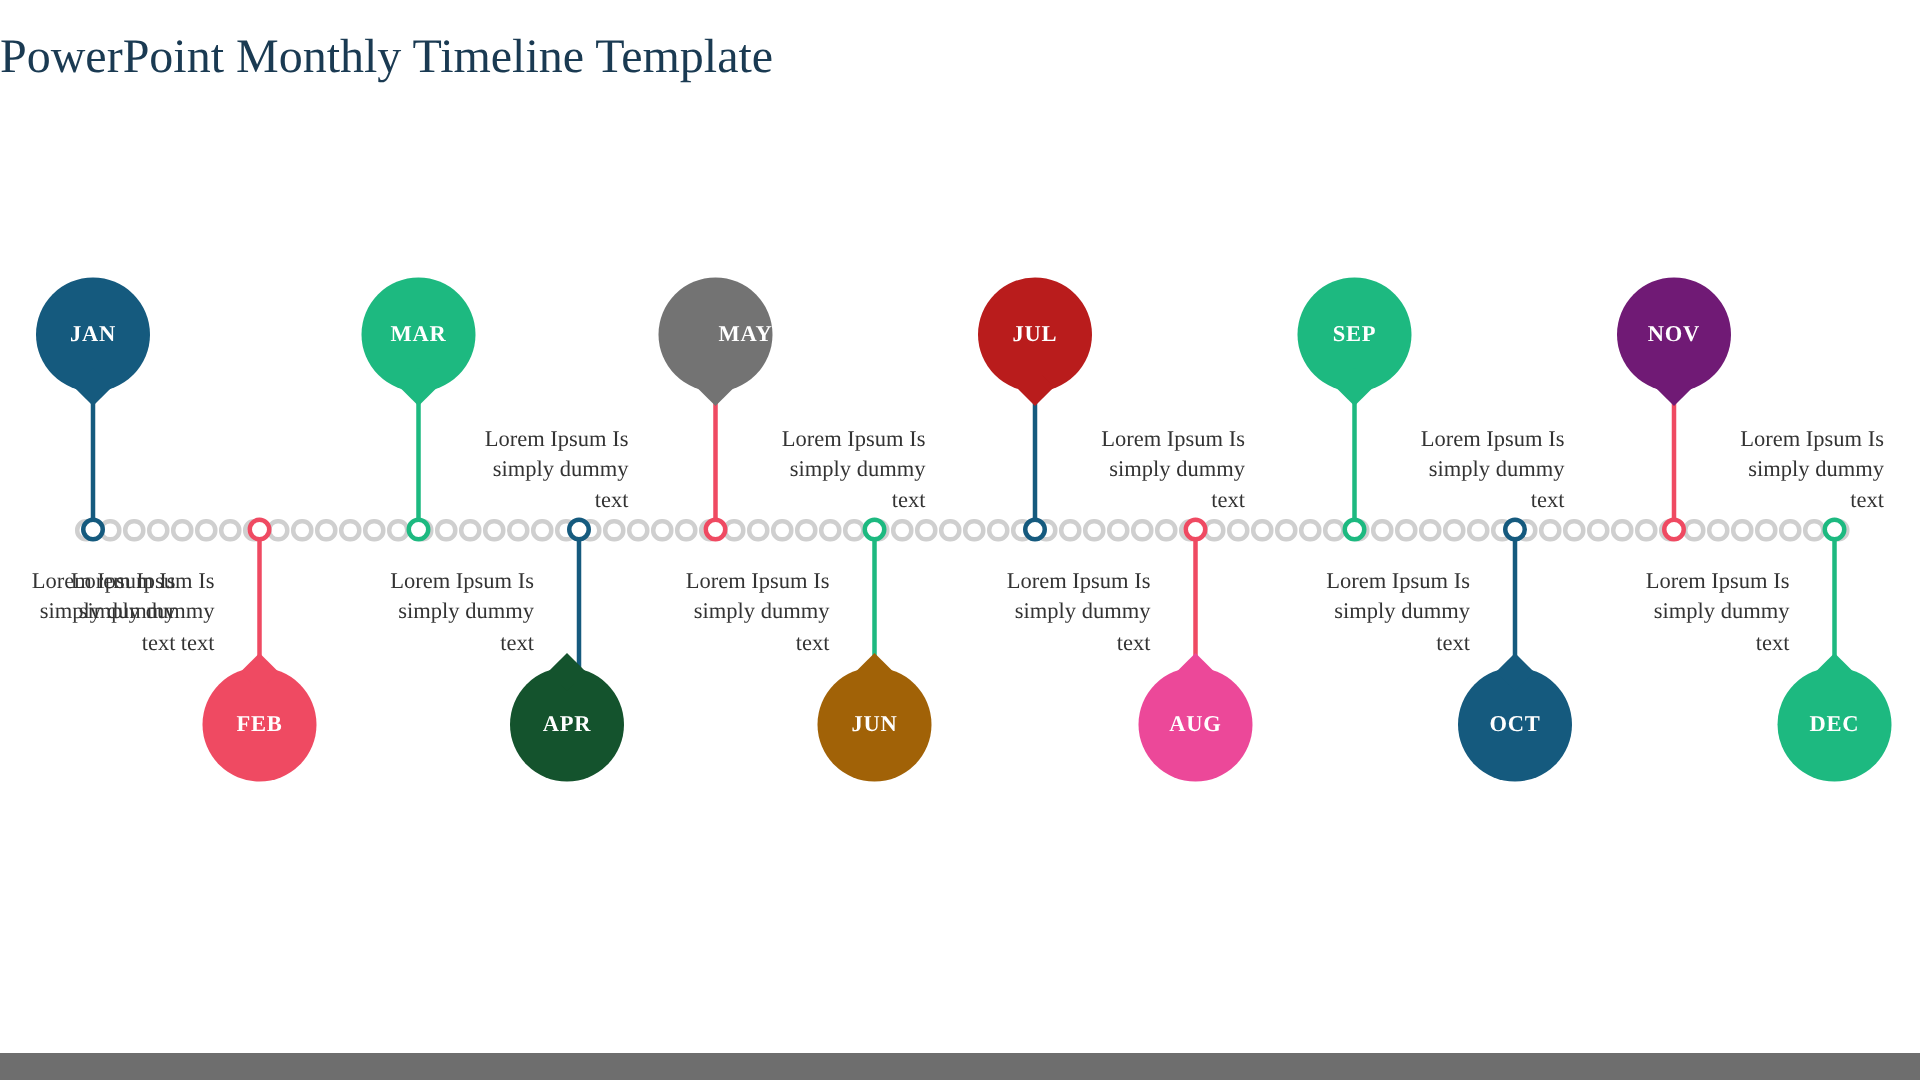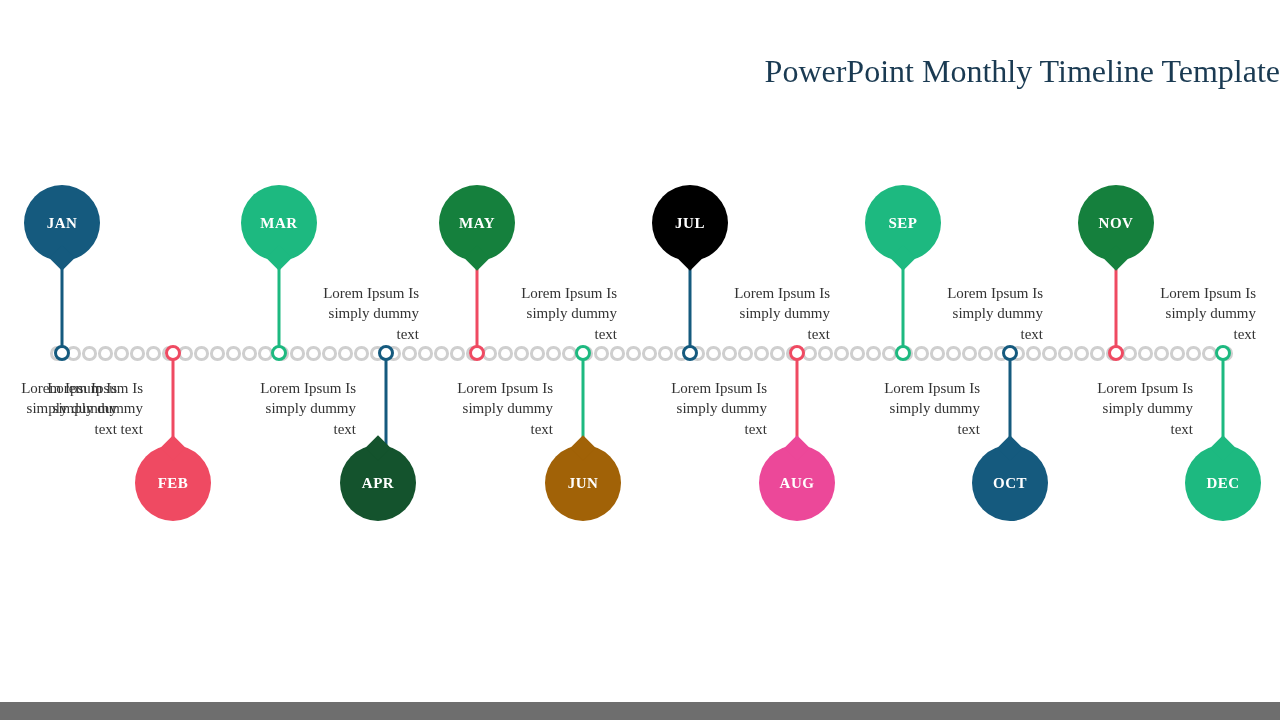--- a/index.html
+++ b/index.html
@@ -5,24 +5,24 @@
 * { margin: 0; padding: 0; box-sizing: border-box; }
 body {
   width: 1280px;
   height: 720px;
   background: #fff;
   font-family: Georgia, 'Times New Roman', serif;
   position: relative;
   overflow: hidden;
 }
 .title {
-  text-align: right;
+  text-align: left;
   font-size: 32px;
   color: #1a3a52;
-  padding-top: 53px;
+  padding-top: 19px;
   font-weight: normal;
 }
 .timeline-wrap {
   position: absolute;
   top: 0; left: 0;
   width: 1188px; height: 720px;
 }
 .bead-row {
   position: absolute;
   left: 50px;
@@ -204,33 +204,33 @@
       </div>
       <div class="desc" style="left: 364px; top: 283px;">Lorem Ipsum Is simply dummy text</div>
       <div class="node" style="left: 386px; top: 353px; border-color: rgb(21, 90, 126);"></div>
       <div class="stem" style="left: 386px; color: rgb(21, 90, 126); background: rgb(21, 90, 126); top: 358px; height: 90px;"></div>
       <div class="balloon down" style="left: 378px; top: 483px; background: #14532d;">
         <span>APR</span>
       </div>
       <div class="desc" style="left: 301px; top: 378px;">Lorem Ipsum Is simply dummy text</div>
       <div class="node" style="left: 477px; top: 353px; border-color: rgb(239, 74, 98);"></div>
       <div class="stem" style="left: 477px; color: rgb(239, 74, 98); background: rgb(239, 74, 98); top: 258px; height: 90px;"></div>
-      <div class="balloon up" style="left: 477px; top: 223px; background: #15803d;">
+      <div class="balloon up" style="left: 477px; top: 223px; background: #737373; justify-content: flex-end;">
         <span>MAY</span>
       </div>
       <div class="desc" style="left: 562px; top: 283px;">Lorem Ipsum Is simply dummy text</div>
       <div class="node" style="left: 583px; top: 353px; border-color: rgb(29, 185, 128);"></div>
       <div class="stem" style="left: 583px; color: rgb(29, 185, 128); background: rgb(29, 185, 128); top: 358px; height: 90px;"></div>
       <div class="balloon down" style="left: 583px; top: 483px; background: #a16207;">
         <span>JUN</span>
       </div>
       <div class="desc" style="left: 498px; top: 378px;">Lorem Ipsum Is simply dummy text</div>
       <div class="node" style="left: 690px; top: 353px; border-color: rgb(21, 90, 126);"></div>
       <div class="stem" style="left: 690px; color: rgb(21, 90, 126); background: rgb(21, 90, 126); top: 258px; height: 90px;"></div>
-      <div class="balloon up" style="left: 690px; top: 223px; background: #000000;">
+      <div class="balloon up" style="left: 690px; top: 223px; background: #b91c1c;">
         <span>JUL</span>
       </div>
       <div class="desc" style="left: 775px; top: 283px;">Lorem Ipsum Is simply dummy text</div>
       <div class="node" style="left: 797px; top: 353px; border-color: rgb(239, 74, 98);"></div>
       <div class="stem" style="left: 797px; color: rgb(239, 74, 98); background: rgb(239, 74, 98); top: 358px; height: 90px;"></div>
       <div class="balloon down" style="left: 797px; top: 483px; background: #ec4899;">
         <span>AUG</span>
       </div>
       <div class="desc" style="left: 712px; top: 378px;">Lorem Ipsum Is simply dummy text</div>
       <div class="node" style="left: 903px; top: 353px; border-color: rgb(29, 185, 128);"></div>
@@ -240,21 +240,21 @@
       </div>
       <div class="desc" style="left: 988px; top: 283px;">Lorem Ipsum Is simply dummy text</div>
       <div class="node" style="left: 1010px; top: 353px; border-color: rgb(21, 90, 126);"></div>
       <div class="stem" style="left: 1010px; color: rgb(21, 90, 126); background: rgb(21, 90, 126); top: 358px; height: 90px;"></div>
       <div class="balloon down" style="left: 1010px; top: 483px; background: rgb(21, 90, 126);">
         <span>OCT</span>
       </div>
       <div class="desc" style="left: 925px; top: 378px;">Lorem Ipsum Is simply dummy text</div>
       <div class="node" style="left: 1116px; top: 353px; border-color: rgb(239, 74, 98);"></div>
       <div class="stem" style="left: 1116px; color: rgb(239, 74, 98); background: rgb(239, 74, 98); top: 258px; height: 90px;"></div>
-      <div class="balloon up" style="left: 1116px; top: 223px; background: #15803d; justify-content: center;">
+      <div class="balloon up" style="left: 1116px; top: 223px; background: #701a75; justify-content: center;">
         <span>NOV</span>
       </div>
       <div class="desc" style="left: 1201px; top: 283px;">Lorem Ipsum Is simply dummy text</div>
       <div class="node" style="left: 1223px; top: 353px; border-color: rgb(29, 185, 128);"></div>
       <div class="stem" style="left: 1223px; color: rgb(29, 185, 128); background: rgb(29, 185, 128); top: 358px; height: 90px;"></div>
       <div class="balloon down" style="left: 1223px; top: 483px; background: rgb(29, 185, 128);">
         <span>DEC</span>
       </div>
       <div class="desc" style="left: 1138px; top: 378px;">Lorem Ipsum Is simply dummy text</div>
     </div>

